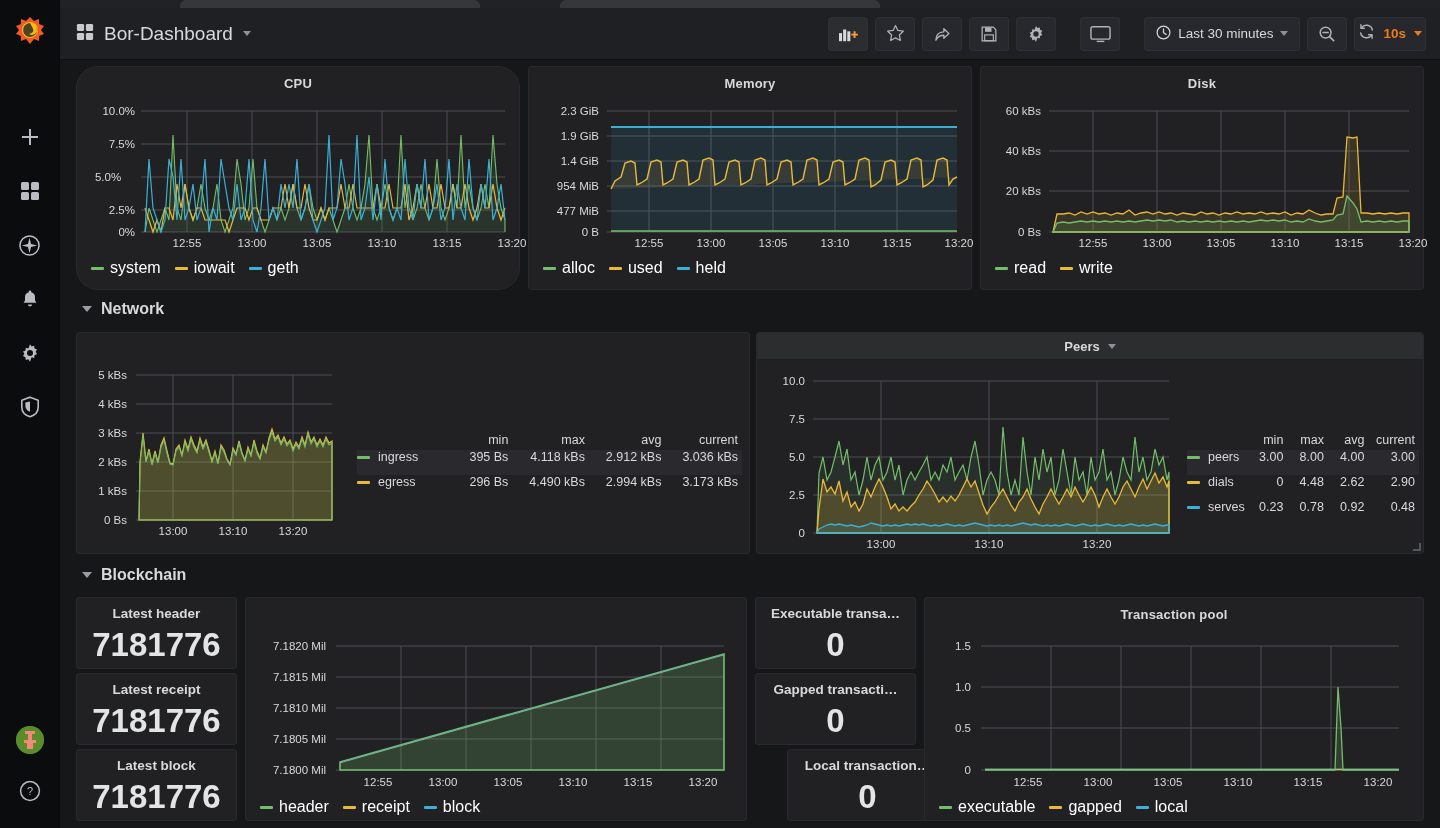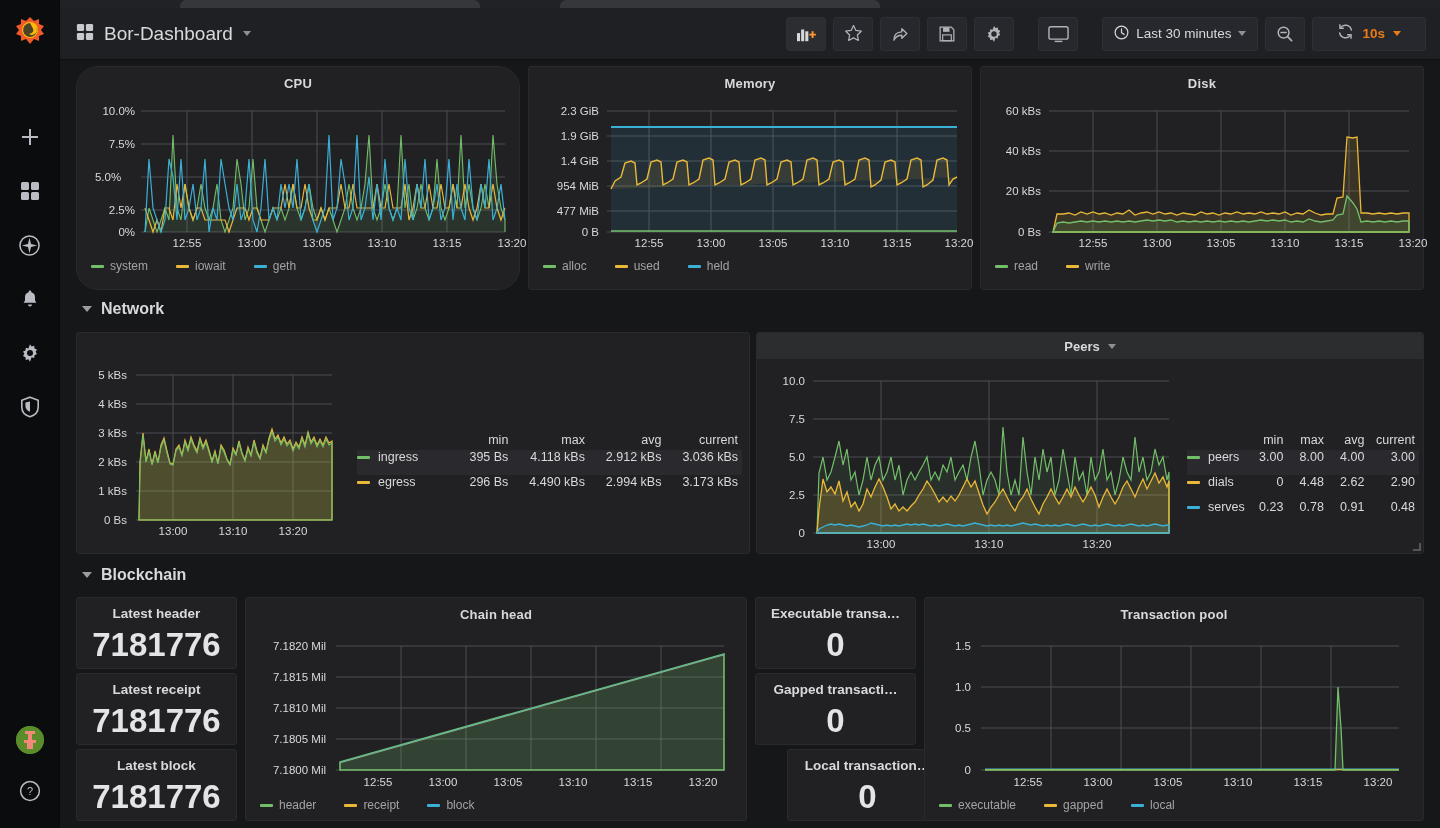--- a/index.html
+++ b/index.html
@@ -49,41 +49,41 @@
   .tb-btn{
     width:40px;height:34px; background:#26282d; border:1px solid #2d2f34; border-radius:3px;
     display:flex;align-items:center;justify-content:center; color:#b0b2b6; cursor:pointer;
   }
   .tb-btn.first{ background:#2b2d31; }
   .tb-gap{ width:10px; }
   .tb-group{ display:flex; align-items:center; background:#26282d; border:1px solid #2d2f34;
              border-radius:3px; height:34px; padding:0 11px; gap:7px; cursor:pointer; color:#d8d9da;
              font-size:13.5px;}
   .tb-refresh{ display:flex; align-items:center; background:#26282d; border:1px solid #2d2f34;
-             border-radius:3px; height:34px; padding:0 24px; gap:8px; cursor:pointer; }
+             border-radius:3px; height:34px; padding:0 3px; gap:8px; cursor:pointer; }
   .refresh-val{ color:#eb7b18; font-size:13.5px; font-weight:bold; }
   
   #canvas{ position:absolute; left:60px; top:60px; width:1380px; height:768px; }
   .panel{
     position:absolute; background:#212124; border:1px solid #29292e; border-radius:3px;
   }
   .panel-title{
     text-align:center; font-size:13px; font-weight:bold; color:#d8d9da;
     padding-top:9px; letter-spacing:.2px;
   }
   .panel-header-hover{
     background:#2c2d2f; height:26px; display:flex; align-items:center; justify-content:center;
     gap:8px; border-radius:3px 3px 0 0; cursor:pointer;
   }
   .panel-header-hover .t{ font-size:13px; font-weight:bold; color:#d8d9da; }
   .resize-grip{ position:absolute; right:2px; bottom:2px; width:8px; height:8px;
       border-right:2px solid #55565a; border-bottom:2px solid #55565a; cursor:nwse-resize;}
   .axis-label{ position:absolute; font-size:11.5px; color:#d8d9da; text-align:right; white-space:nowrap;}
   .xaxis-label{ position:absolute; font-size:11.5px; color:#d8d9da; text-align:center; white-space:nowrap;}
-  .legend{ position:absolute; display:flex; align-items:center; gap:28px; font-size:12px; color:#a3a3a3;}
+  .legend{ position:absolute; display:flex; align-items:center; gap:14px; font-size:16px; color:#ffffff;}
   .legend-item{ display:flex; align-items:center; gap:6px; cursor:pointer;}
   .swatch{ width:13px;height:3px;border-radius:1px; display:inline-block;}
   
   .legend-table{ position:absolute; font-size:12.5px; }
   .lt-head{ display:flex; color:#33b5e5; font-weight:normal; }
   .lt-row{ display:flex; align-items:flex-start; height:25px; }
   .lt-row.hl{ background:#2a2a2e; }
   .lt-name{ width:88px; display:flex; align-items:center; gap:8px; color:#d8d9da;}
   .lt-col{ width:85px; text-align:right; color:#d8d9da; padding-right:4px;}
   .lt-head .lt-col{ padding-bottom:3px; }
@@ -527,21 +527,21 @@
         <span class="lt-col" style="width:48px;">2.62</span>
         <span class="lt-col" style="width:60px;">2.90</span>
       </div>
       <div class="lt-row">
         <span class="lt-name" style="width:72px;">
           <i class="swatch" style="background:#3ab0d6"></i>
           <span>serves</span>
           </span>
         <span class="lt-col" style="width:48px;">0.23</span>
         <span class="lt-col" style="width:48px;">0.78</span>
-        <span class="lt-col" style="width:48px;">0.91</span>
+        <span class="lt-col" style="width:48px;">0.92</span>
         <span class="lt-col" style="width:60px;">0.48</span>
       </div>
     </div>
     <div class="resize-grip"></div>
   </div>
 
   <div class="row-header" style="left:22px;top:506px;">
     <i class="chev"></i>
     <span class="rh-title">Blockchain</span>
   </div>
@@ -555,21 +555,20 @@
     <div class="stat-title">Latest receipt</div>
     <div class="stat-value" style="font-size:33px;margin-top:7px;">7181776</div>
   </div>
 
   <div class="panel" style="left:16px;top:689px;width:161px;height:72px;">
     <div class="stat-title">Latest block</div>
     <div class="stat-value" style="font-size:33px;margin-top:7px;">7181776</div>
   </div>
 
   <div class="panel" style="left:185px;top:537px;width:502px;height:224px;">
-    <div class="panel-title">Chain head</div>
     <svg class="plot" width="502" height="224">
       <g stroke="#4d4f52" stroke-width="1">
         <line x1="90" y1="48" x2="478" y2="48"></line>
           <line x1="90" y1="79" x2="478" y2="79"></line>
         <line x1="90" y1="110" x2="478" y2="110"></line>
           <line x1="90" y1="141" x2="478" y2="141"></line>
         <line x1="90" y1="172" x2="478" y2="172"></line>
         <line x1="155" y1="48" x2="155" y2="172"></line>
           <line x1="220" y1="48" x2="220" y2="172"></line>
         <line x1="285" y1="48" x2="285" y2="172"></line>

